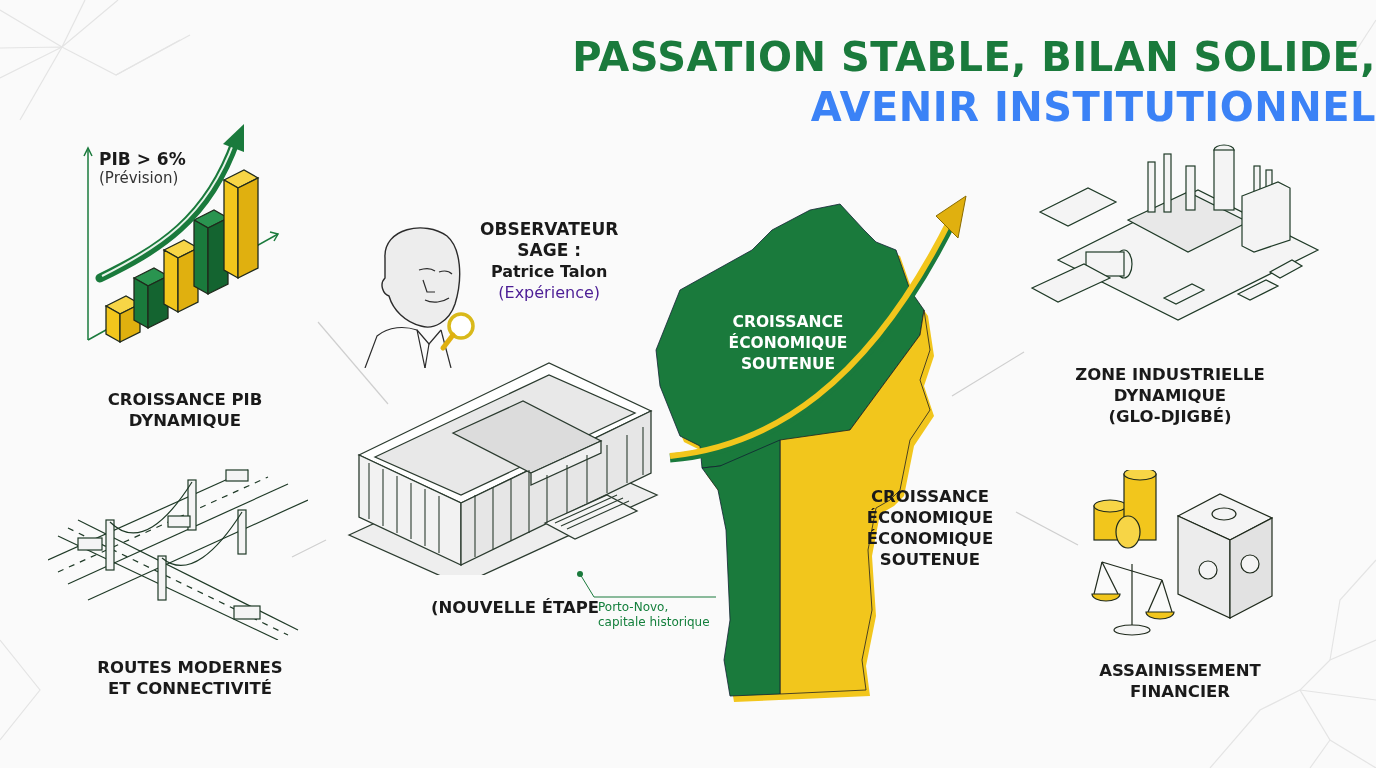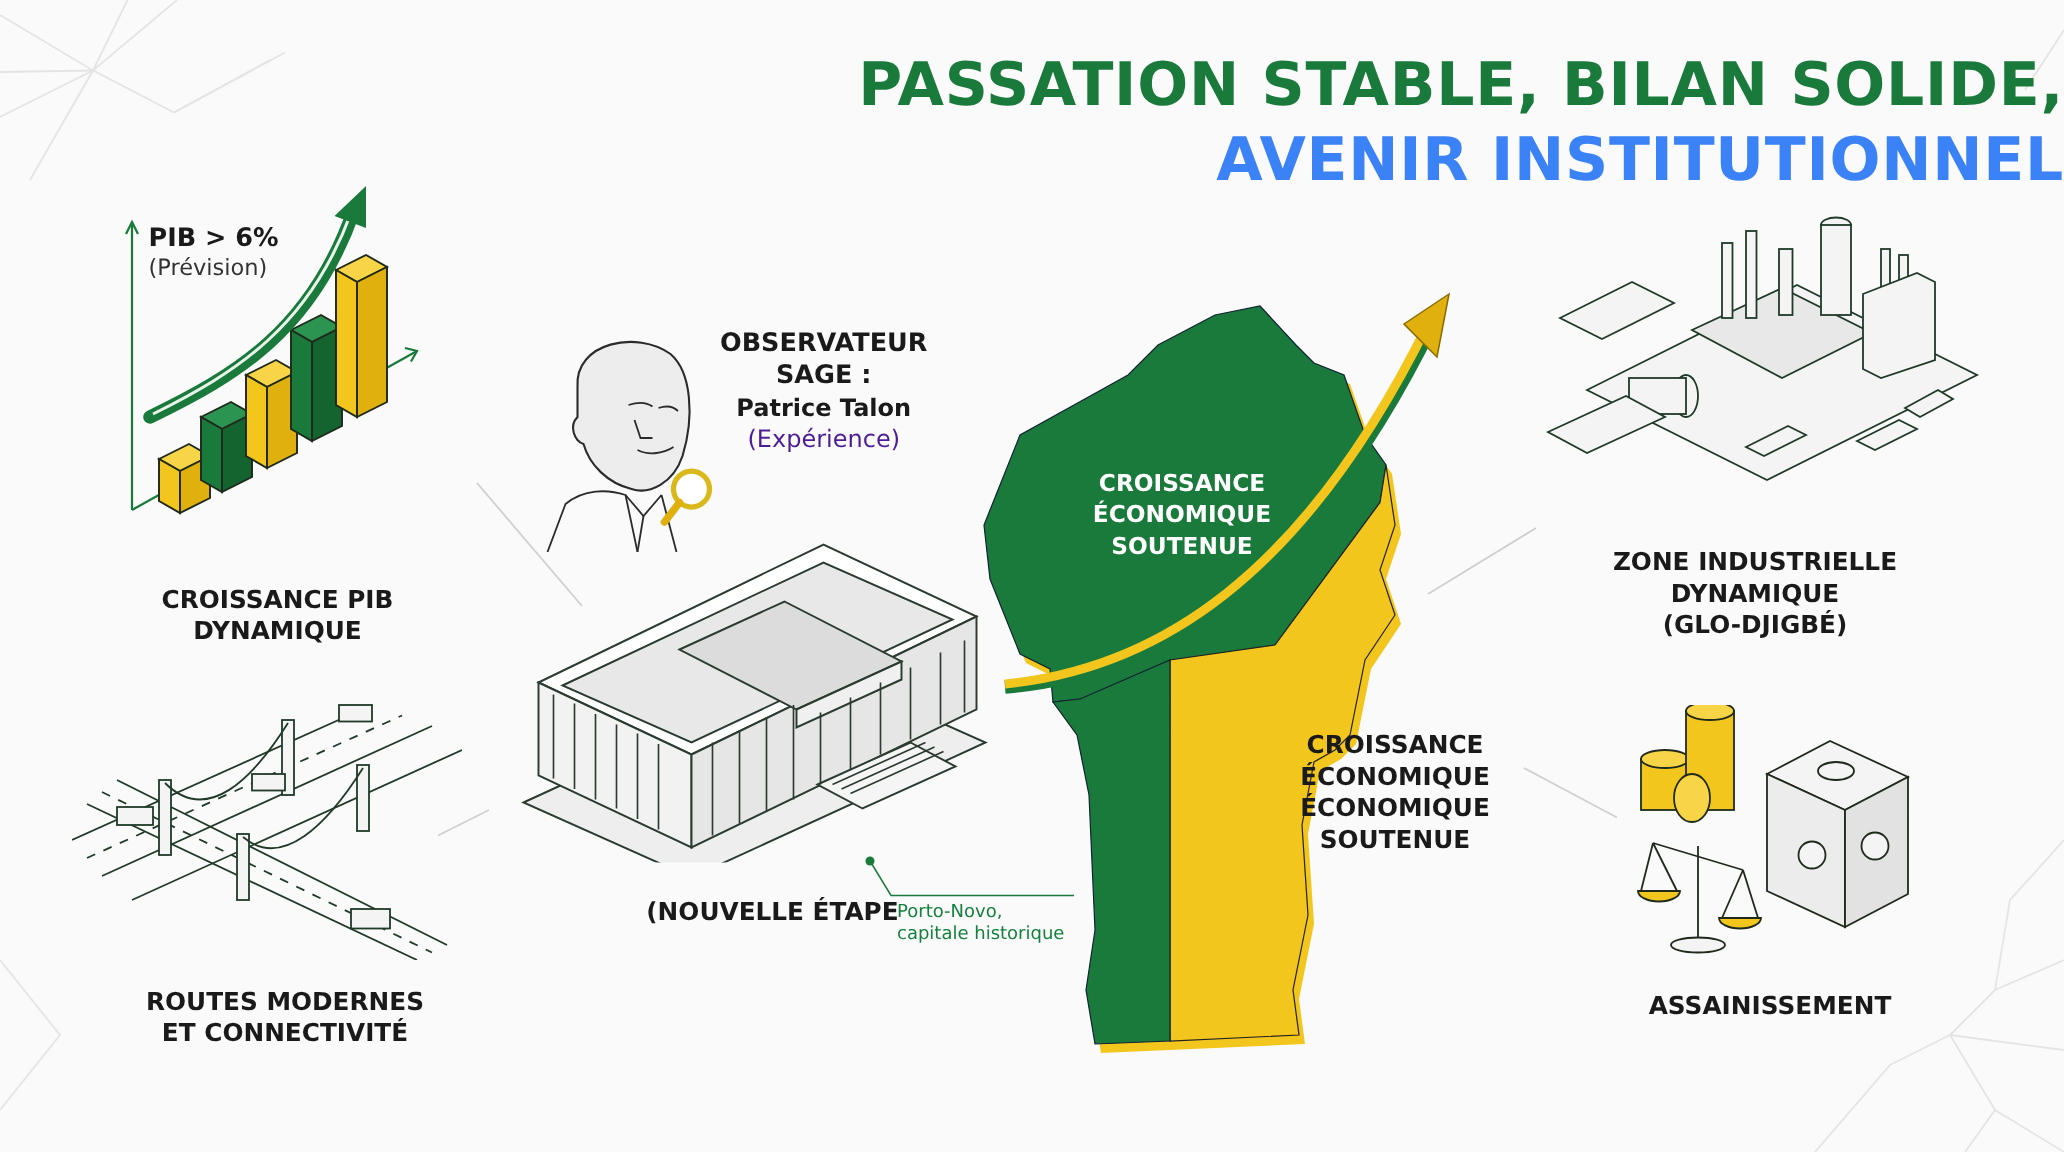--- a/index.html
+++ b/index.html
@@ -290,13 +290,14 @@
     <polygon points="88,46 140,70 140,148 88,124" fill="#ececec"></polygon>
     <polygon points="140,70 182,48 182,126 140,148" fill="#e2e2e2"></polygon>
     <circle cx="118" cy="100" r="9" fill="#f4f4f4"></circle>
     <circle cx="160" cy="94" r="9" fill="#f4f4f4"></circle>
     <ellipse cx="134" cy="44" rx="12" ry="6" fill="#f4f4f4"></ellipse>
   </g>
 </svg>
 
 <div class="label" style="left:1060px;top:660px;width:240px;">
   <span>ASSAINISSEMENT</span>
+  <span>FINANCIER</span>
 </div>
 
 </body></html>

